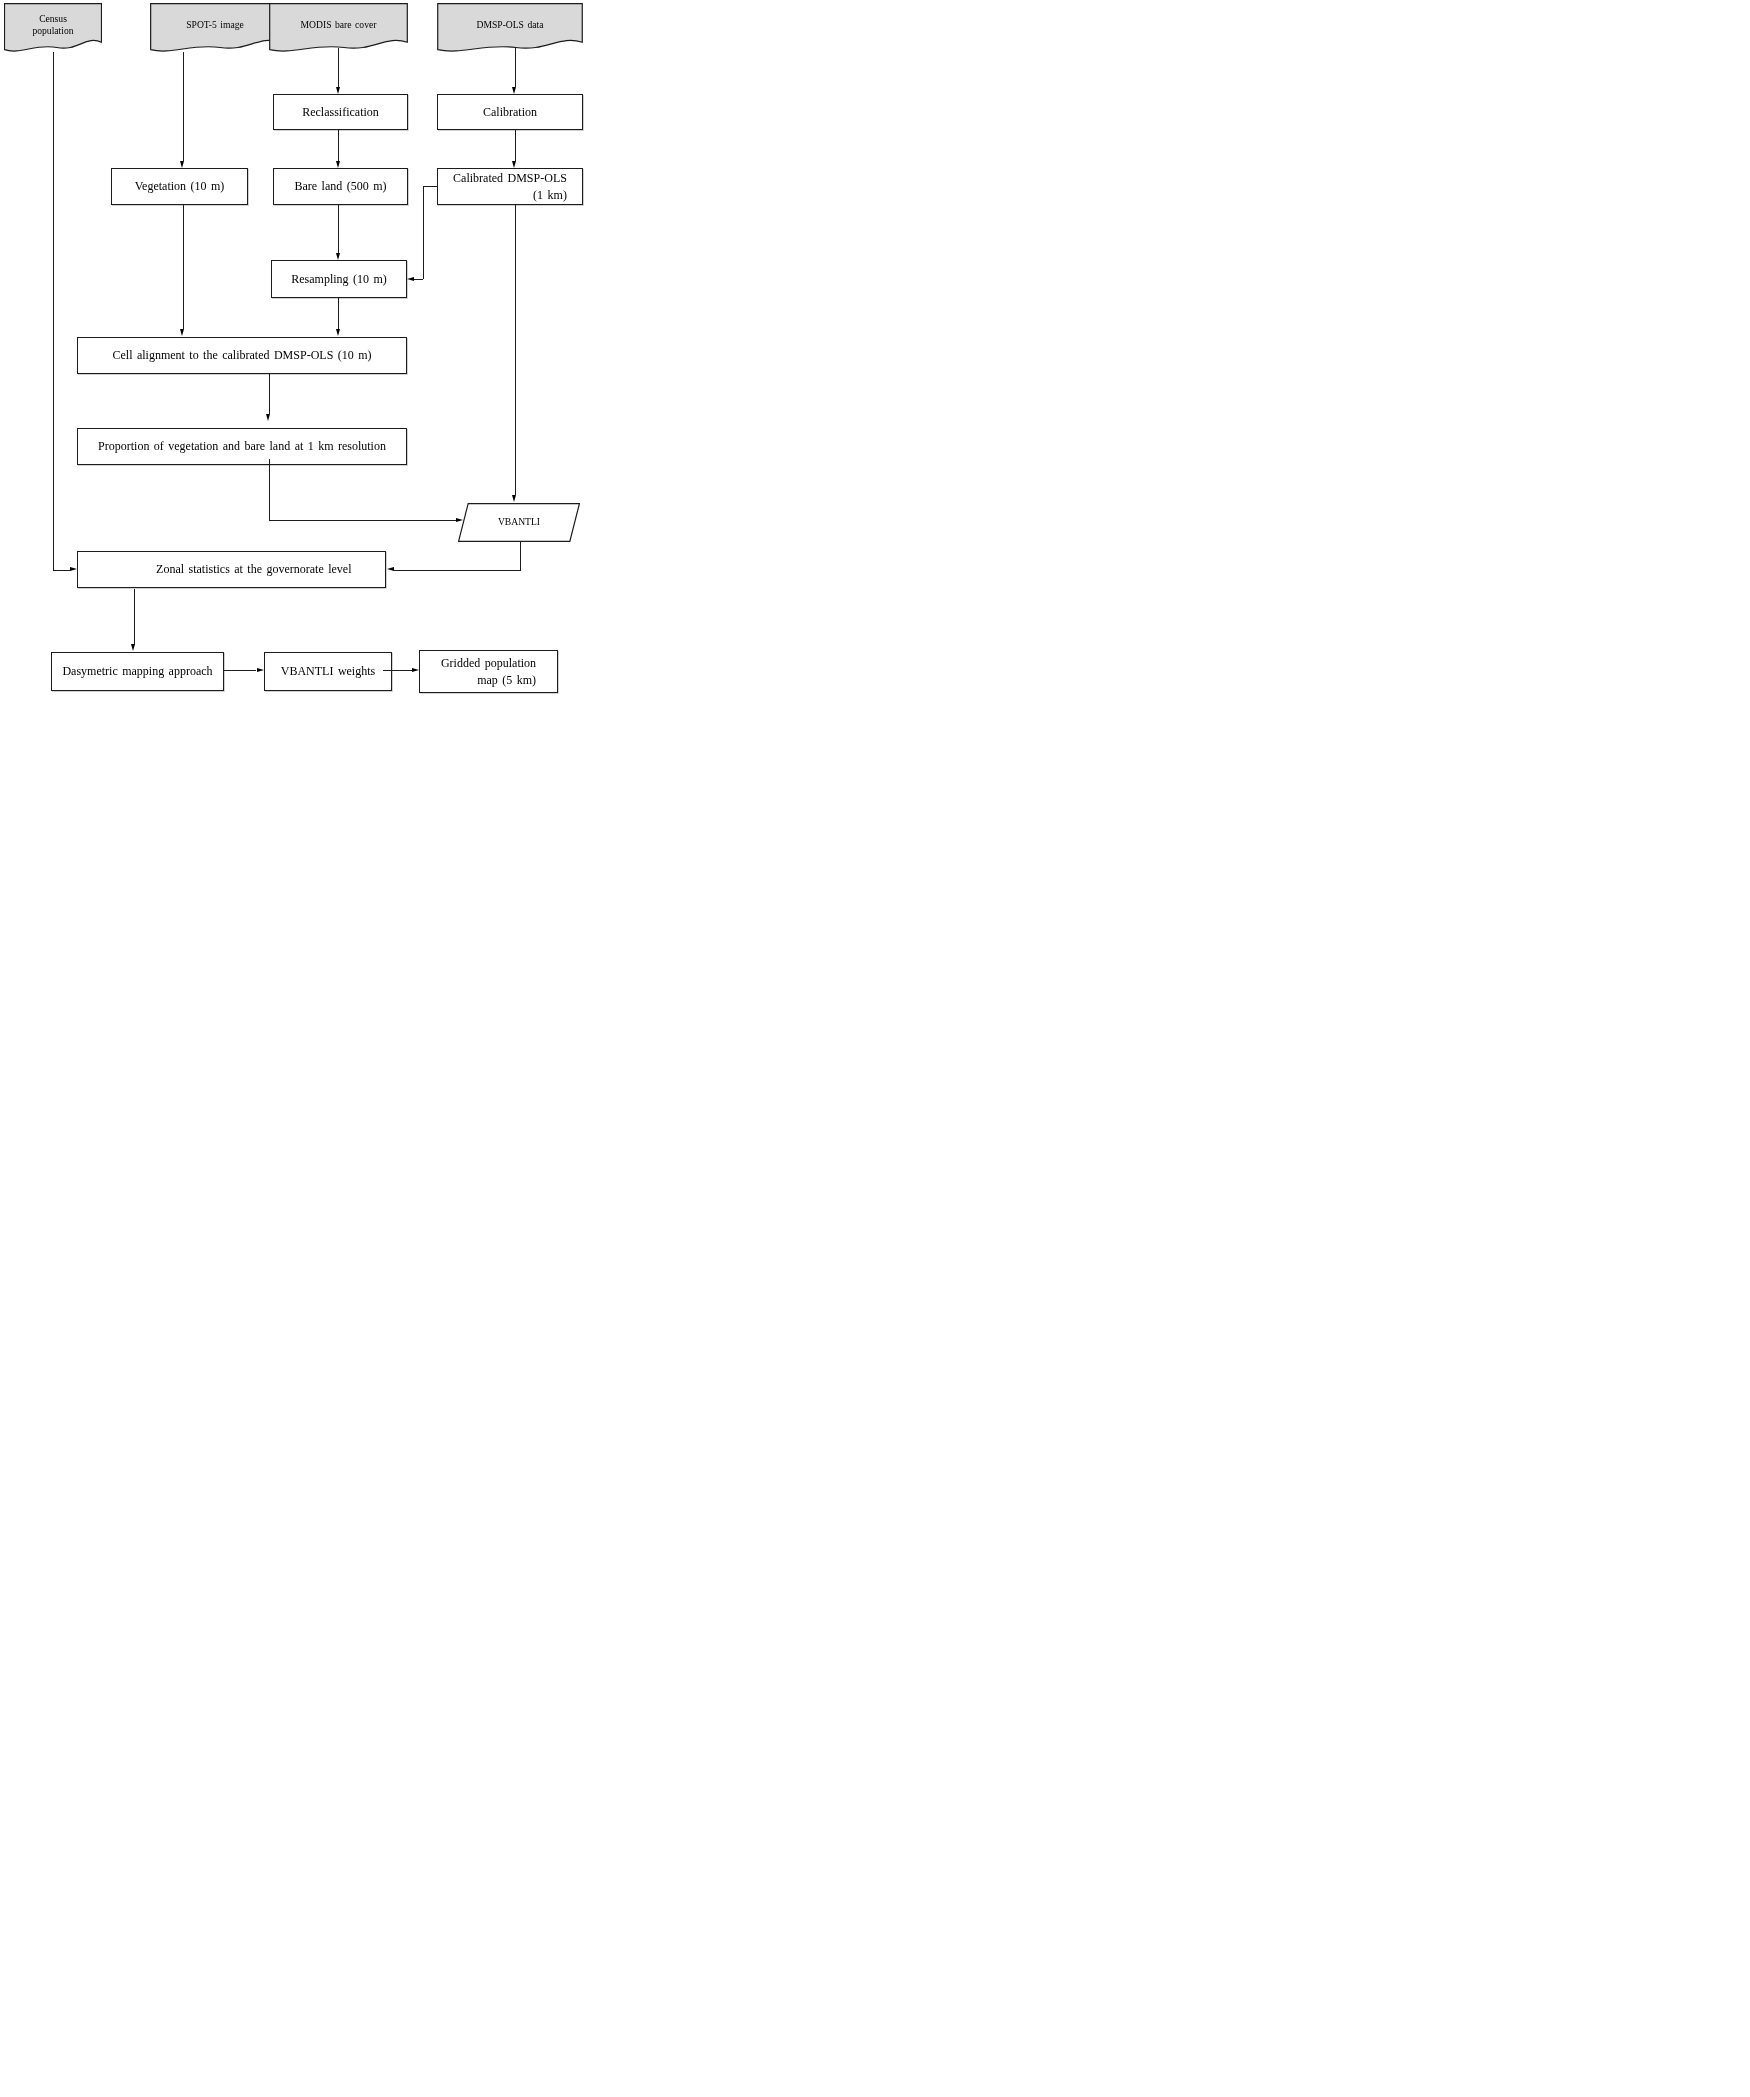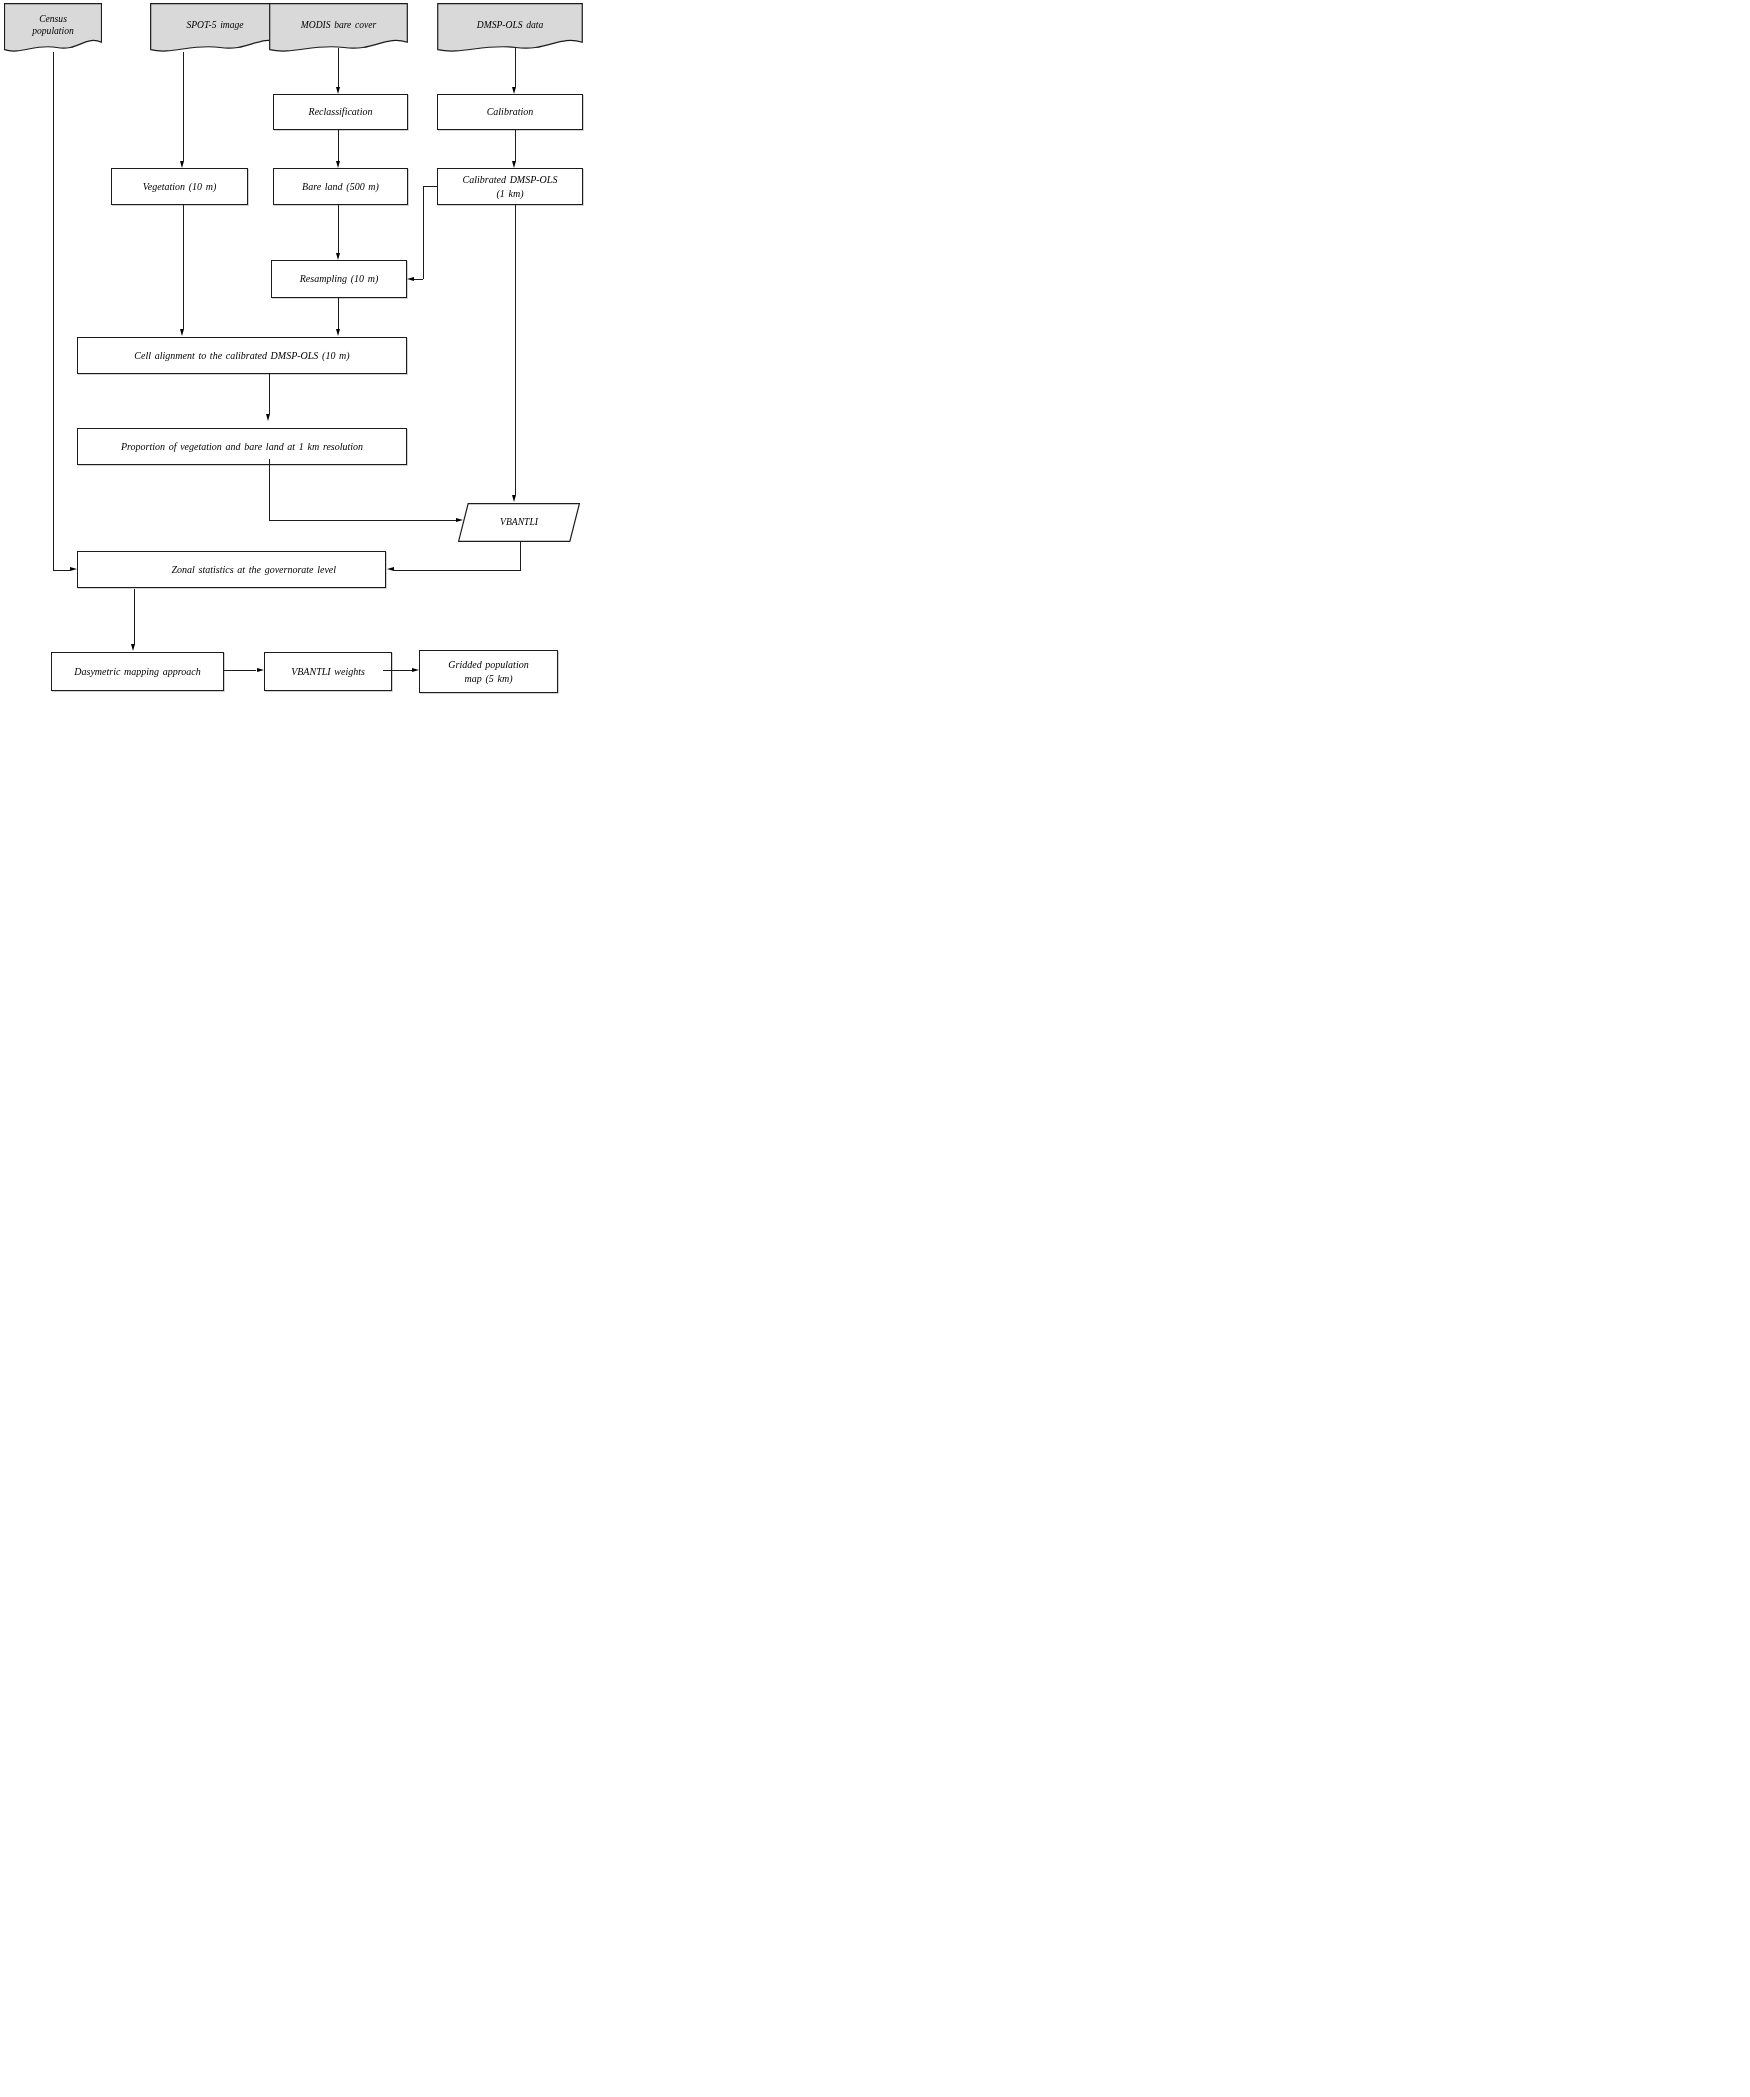--- a/index.html
+++ b/index.html
@@ -5,29 +5,28 @@
   * { box-sizing: border-box; }
   html, body { margin: 0; padding: 0; background: #ffffff; }
   .canvas {
     position: relative;
     width: 584px;
     height: 699px;
     background: #ffffff;
     font-family: "Liberation Serif", serif;
     color: #000000;
     overflow: hidden;
-    font-style: italic;
   }
   .node {
     position: absolute;
     display: flex;
     align-items: center;
     justify-content: center;
-    text-align: center;
-    font-size: 10px;
+    text-align: right;
+    font-size: 12px;
     line-height: 1.35;
     white-space: pre-line;
     word-spacing: 0.12em;
   }
   .process {
     background: #ffffff;
     border: 0.6px solid #1c1c1c;
     box-shadow: 0.9px 0.9px 0 rgba(110,110,110,0.35);
     padding: 1.1px 3.4px;
   }

